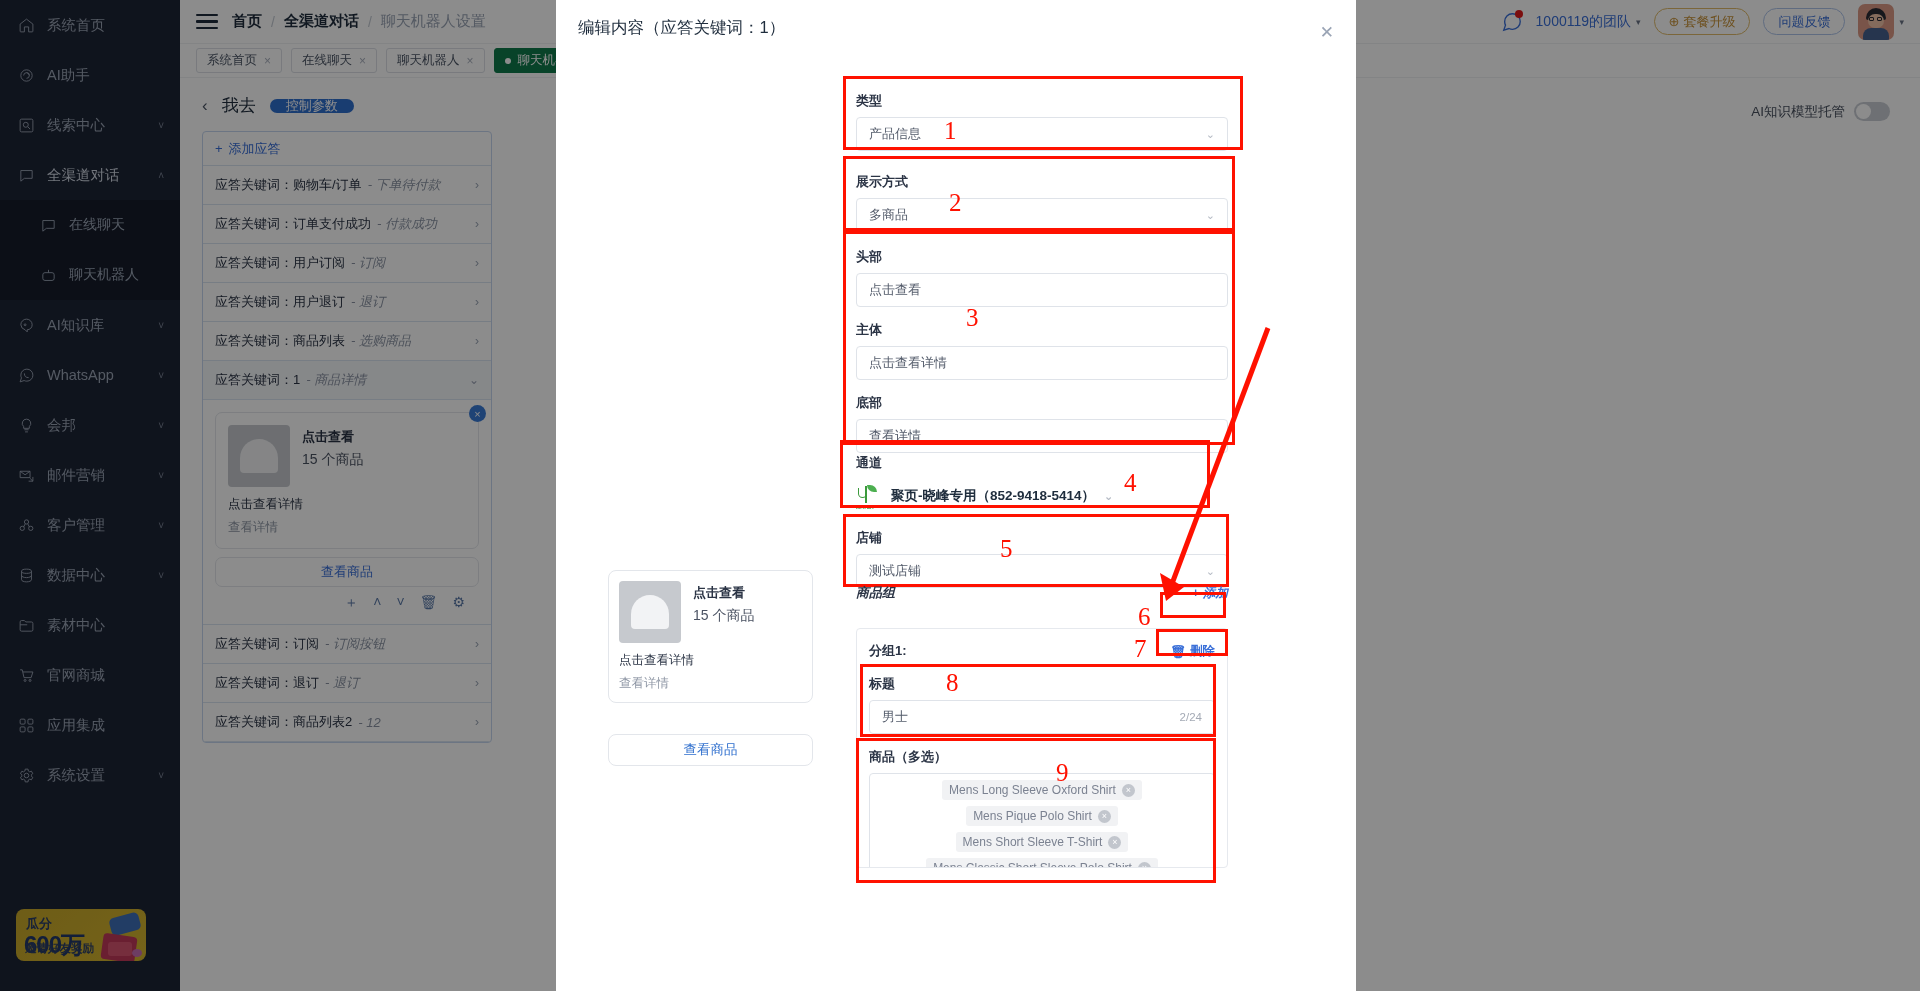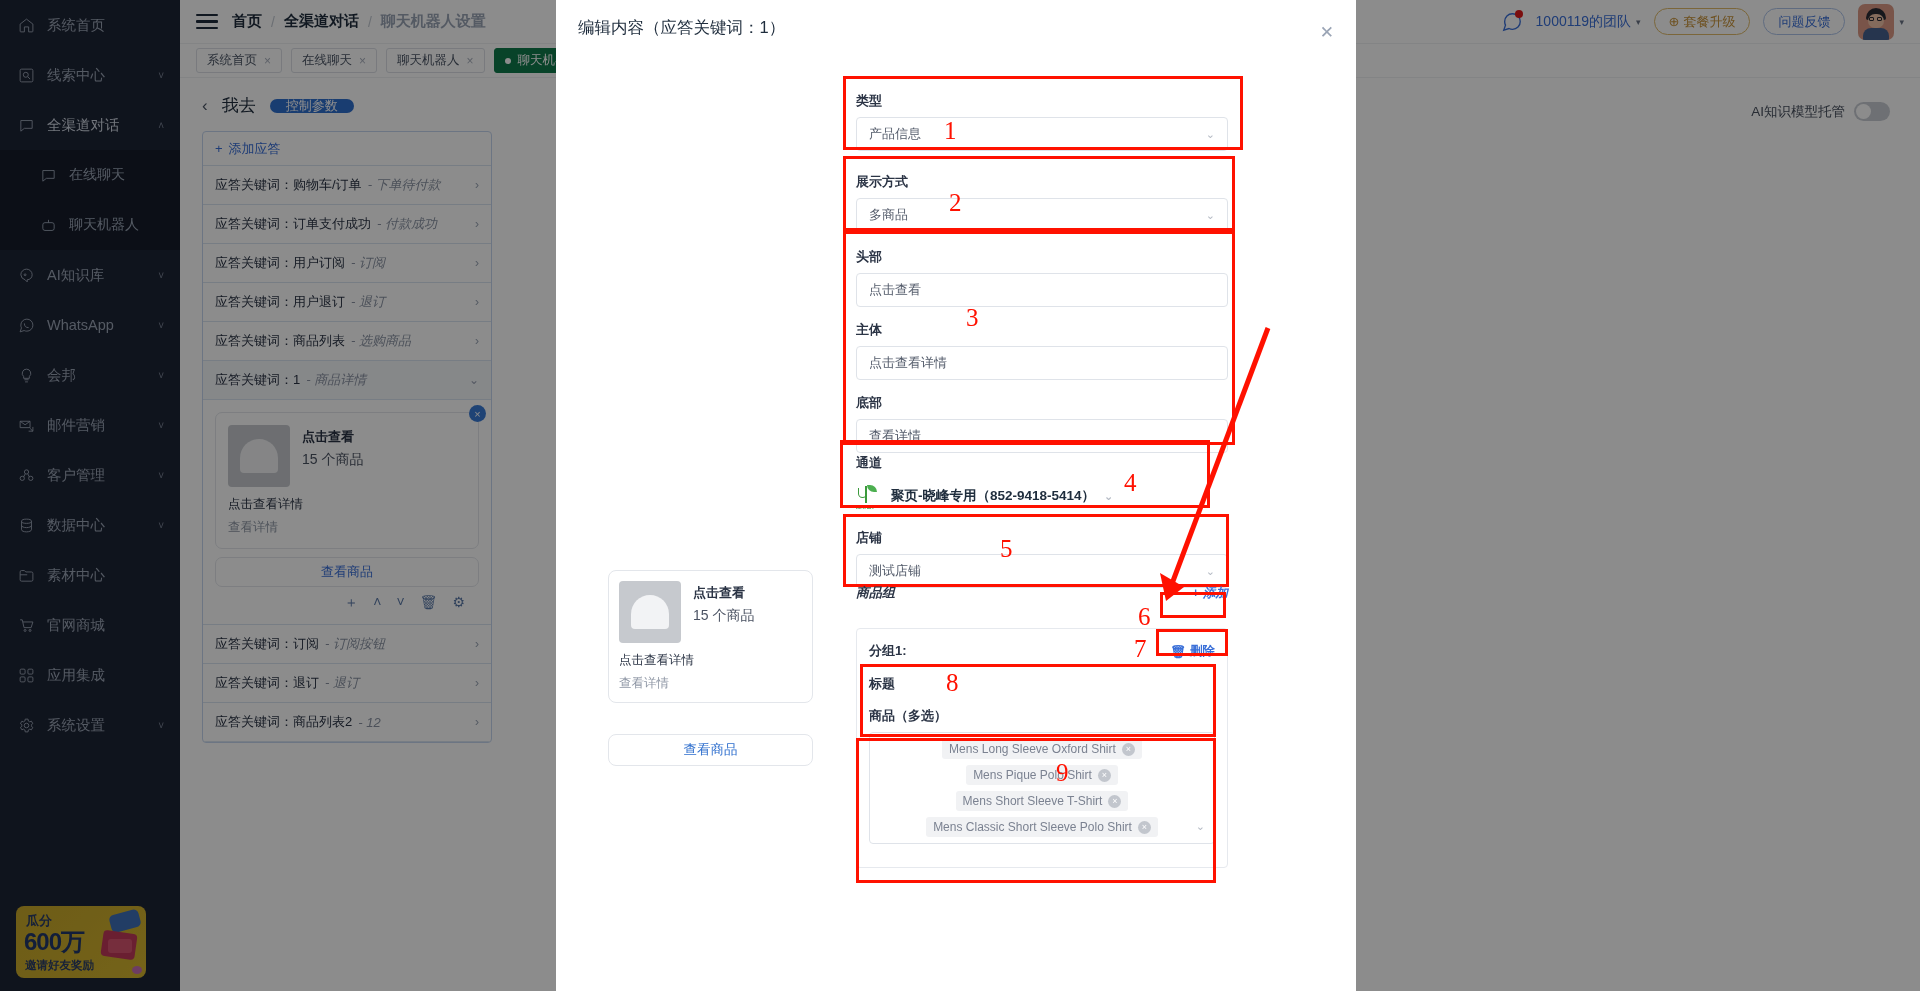--- a/index.html
+++ b/index.html
@@ -23,21 +23,21 @@
     width:20px; height:20px; margin-right:11px; flex:0 0 20px;
     display:flex; align-items:center; justify-content:center;
   }
   .side-item .ico svg { width:17px; height:17px; stroke:#9aa4b5; fill:none; stroke-width:1.3; }
   .side-item .lbl { flex:1; white-space:nowrap; }
   .side-item .chev { font-size:10px; color:#7a8496; }
   .side-sub { background:#161d2b; }
   .side-sub .side-item { padding-left:38px; font-size:14px; }
 
   .promo {
-    position:absolute; left:16px; bottom:13px; width:130px; height:72px;
+    position:absolute; left:16px; bottom:30px; width:130px; height:52px;
     border-radius:8px; overflow:hidden;
     background:linear-gradient(135deg,#c8a82a 0%, #d4b52f 100%);
   }
   .promo .p1 { position:absolute; left:10px; top:6px; font-size:13px; color:#2c3e66; font-weight:bold;}
   .promo .p2 { position:absolute; left:8px; top:20px; font-size:24px; color:#22386b; font-weight:bold; letter-spacing:-1px;}
   .promo .p3 { position:absolute; left:9px; bottom:5px; font-size:11.5px; color:#2c3e66; font-weight:bold;}
   .promo .blob1 { position:absolute; right:6px; top:6px; width:30px; height:18px; background:#3f6fb8; border-radius:5px; transform:rotate(-15deg);}
   .promo .blob2 { position:absolute; right:10px; top:26px; width:34px; height:26px; background:#c1395a; border-radius:4px; transform:rotate(8deg);}
   .promo .blob3 { position:absolute; right:14px; top:33px; width:24px; height:14px; background:#d8556f; border-radius:3px; }
   .promo .blob4 { position:absolute; right:4px; bottom:4px; width:10px; height:8px; background:#c76fb5; border-radius:50%; }
@@ -45,21 +45,21 @@
   
   .main { position:absolute; left:180px; top:0; right:0; bottom:0; background:#ffffff; }
 
   .topbar {
     height:44px; display:flex; align-items:center; padding:0 16px;
     background:#fff; border-bottom:1px solid #eef0f3;
   }
   .burger { width:22px; margin-right:14px; cursor:pointer; }
   .burger span { display:block; height:2.5px; background:#1f2d3d; margin:4px 0; border-radius:1px; }
   .crumb { font-size:15px; color:#1f2d3d; font-weight:bold; cursor:pointer; }
-  .crumb.dim { color:#9aa4b5; font-weight:bold; }
+  .crumb.dim { color:#9aa4b5; font-weight:normal; }
   .crumb-sep { margin:0 9px; color:#c3c9d2; font-size:14px; }
   .topbar-right { margin-left:auto; display:flex; align-items:center; gap:13px; }
   .msg-icon { position:relative; width:22px; height:22px; cursor:pointer; }
   .msg-icon svg { width:22px; height:22px; stroke:#3a6fd8; fill:none; stroke-width:1.5; }
   .msg-dot { position:absolute; right:0; top:-1px; width:8px; height:8px; border-radius:50%; background:#e01b1b; }
   .team { font-size:14px; color:#3a6fd8; cursor:pointer; display:flex; align-items:center; gap:5px;}
   .pill {
     height:27px; padding:0 14px; border-radius:14px; font-size:13px;
     display:flex; align-items:center; gap:4px; cursor:pointer;
   }
@@ -172,20 +172,29 @@
 
   <div class="sidebar">
     <div id="side-list">
         <div class="side-item">
           <span class="ico">
             <svg viewBox="0 0 24 24">
               <path d="M3 10l9-7 9 7v10a1 1 0 0 1-1 1h-5v-7H9v7H4a1 1 0 0 1-1-1z"></path>
             </svg>
           </span>
           <span class="lbl">系统首页</span>
+        </div>
+        <div class="side-item">
+          <span class="ico">
+            <svg viewBox="0 0 24 24">
+              <circle cx="12" cy="12" r="8"></circle>
+              <path d="M8 12a4 4 0 0 1 8 0M12 8a4 4 0 0 1 0 8"></path>
+            </svg>
+          </span>
+          <span class="lbl">AI助手</span>
         </div>
         <div class="side-item">
           <span class="ico">
             <svg viewBox="0 0 24 24">
               <rect x="3" y="3" width="18" height="18" rx="2"></rect>
               <circle cx="11" cy="11" r="3.5"></circle>
               <path d="M14 14l3 3"></path>
             </svg>
           </span>
           <span class="lbl">线索中心</span>
@@ -604,20 +613,24 @@
             <span>分组1:</span>
             <span style="margin-left:auto;"></span>
             <span class="link-btn">
               <span>🗑</span>
               <span>删除</span>
             </span>
           </div>
 
           <div style="margin-top:12px;">
             <div class="flabel">标题</div>
+            <div class="finput">
+              <span>男士</span>
+              <span class="cnt">2/24</span>
+            </div>
           </div>
 
           <div style="margin-top:14px;">
             <div class="flabel">商品（多选）</div>
             <div class="tagbox" id="tagbox">
               <span class="tag">
                   <span>Mens Long Sleeve Oxford Shirt</span>
                   <span class="tx">×</span>
                 </span>
                 <span class="tag">

